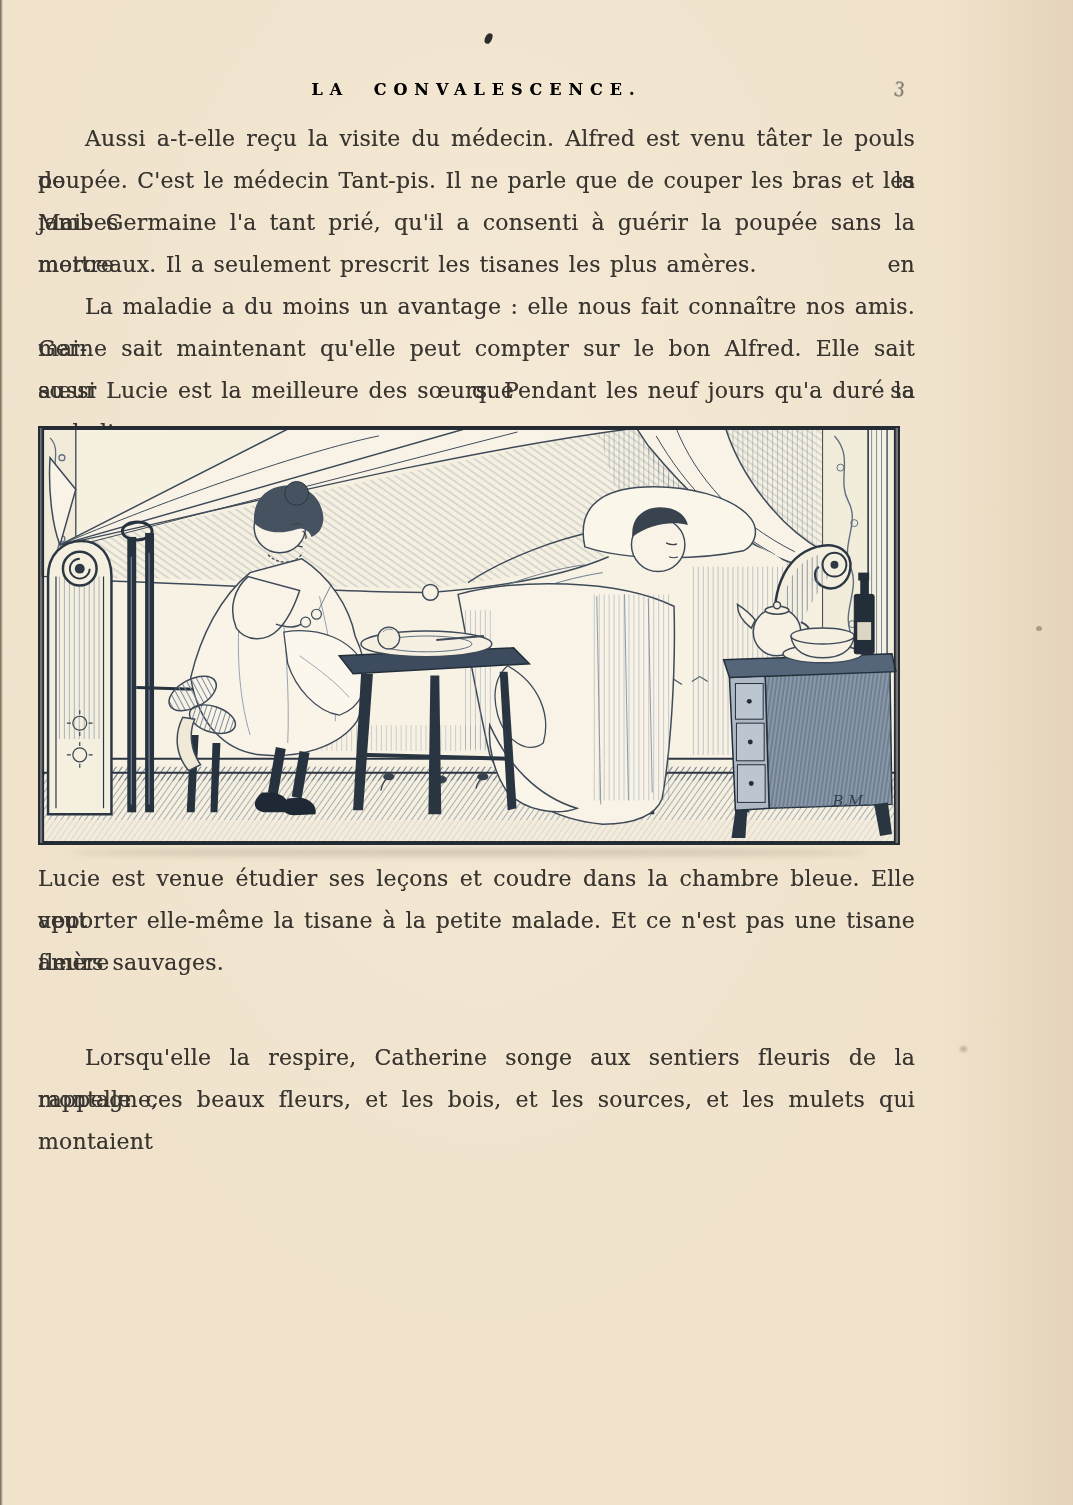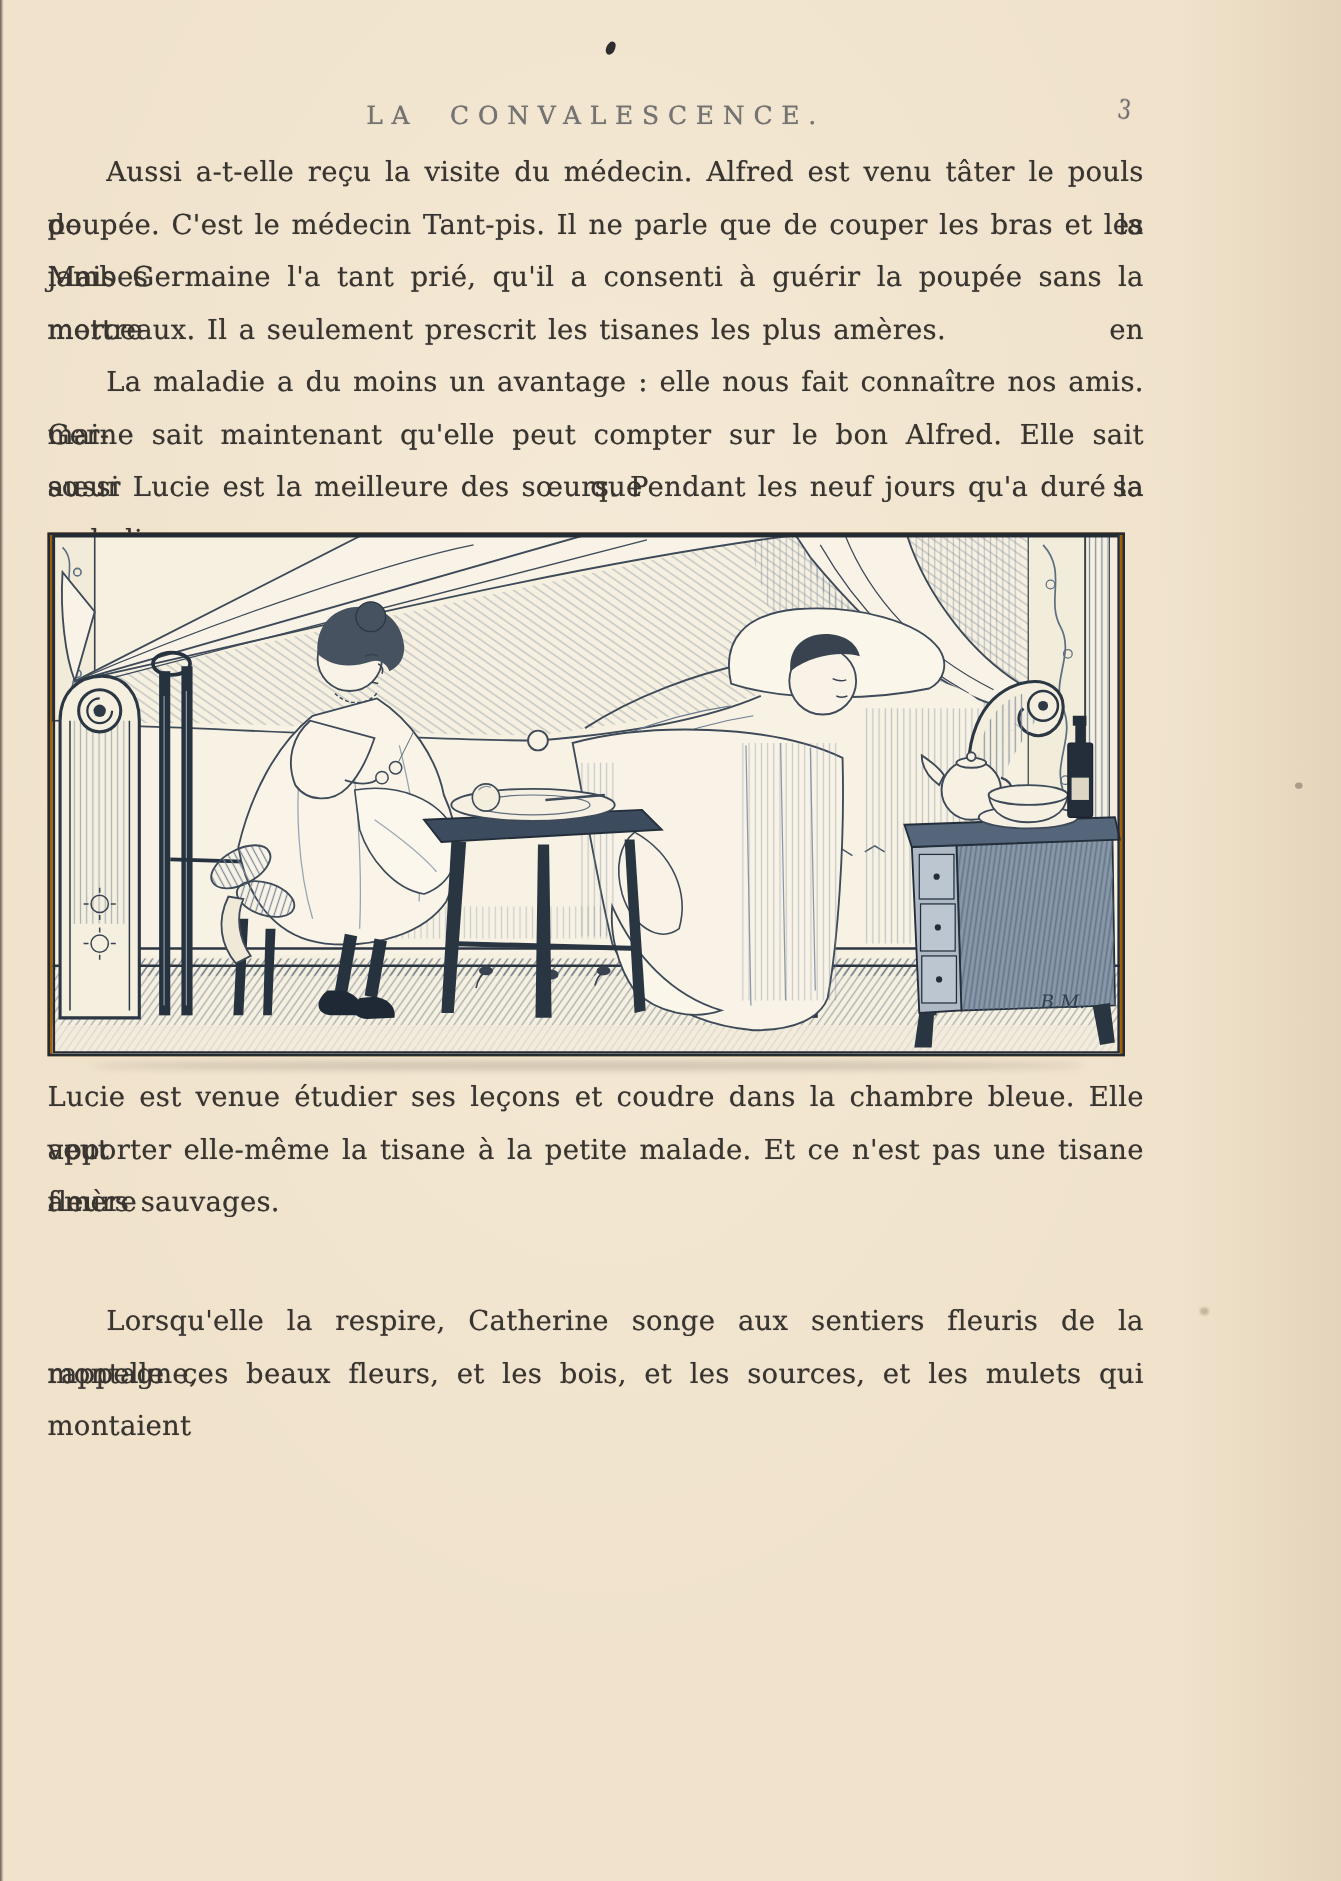--- a/index.html
+++ b/index.html
@@ -15,22 +15,22 @@
   .edge-left {
     position:absolute; left:0; top:0; width:3px; height:100%;
     background:linear-gradient(to right,#6a6053,rgba(110,100,87,0));
   }
   .gutter-right {
     position:absolute; right:0; top:0; width:130px; height:100%;
     background:linear-gradient(to right, rgba(0,0,0,0), rgba(146,110,70,.12));
   }
   .header {
     position:absolute; top:80px; left:38px; width:877px;
-    text-align:center; font-size:20px; font-weight:normal;
-    letter-spacing:7px; word-spacing:12px; color:#737373;
+    text-align:center; font-size:16px; font-weight:bold;
+    letter-spacing:7px; word-spacing:12px; color:#000000;
     text-shadow:0 0 .6px rgba(47,43,40,.6);
   }
   .page-mark {
     position:absolute; left:894px; top:79px;
     font-size:17px; color:#41414c; opacity:.8;
     transform:rotate(7deg) scaleY(1.25);
     filter:blur(.3px);
   }
   .textblock {
     position:absolute; left:38px; width:877px; color:#383430;
@@ -40,21 +40,21 @@
     height:42px; line-height:42px;
     text-align:justify; text-align-last:justify;
     letter-spacing:.2px; word-spacing:2px;
     text-shadow:0 0 .6px rgba(56,52,48,.55);
     white-space:normal;
   }
   .tl.last { text-align-last:left; }
   .tl.indent { text-indent:47px; }
   .illus {
     position:absolute; left:38px; top:426px; width:862px; height:419px;
-    background:#a16207; border:2px solid #242b33; box-sizing:border-box;
+    background:#737373; border:2px solid #242b33; box-sizing:border-box;
   }
   .illus svg { display:block; width:100%; height:100%; }
   .illus-shadow {
     position:absolute; left:72px; top:849px; width:796px; height:7px;
     background:rgba(100,88,66,.25); filter:blur(3px); border-radius:50%;
   }
   .speck1 {
     position:absolute; left:485px; top:33px; width:7px; height:11px;
     background:#2e2c2d; border-radius:60% 40% 55% 45%;
     transform:rotate(18deg);

